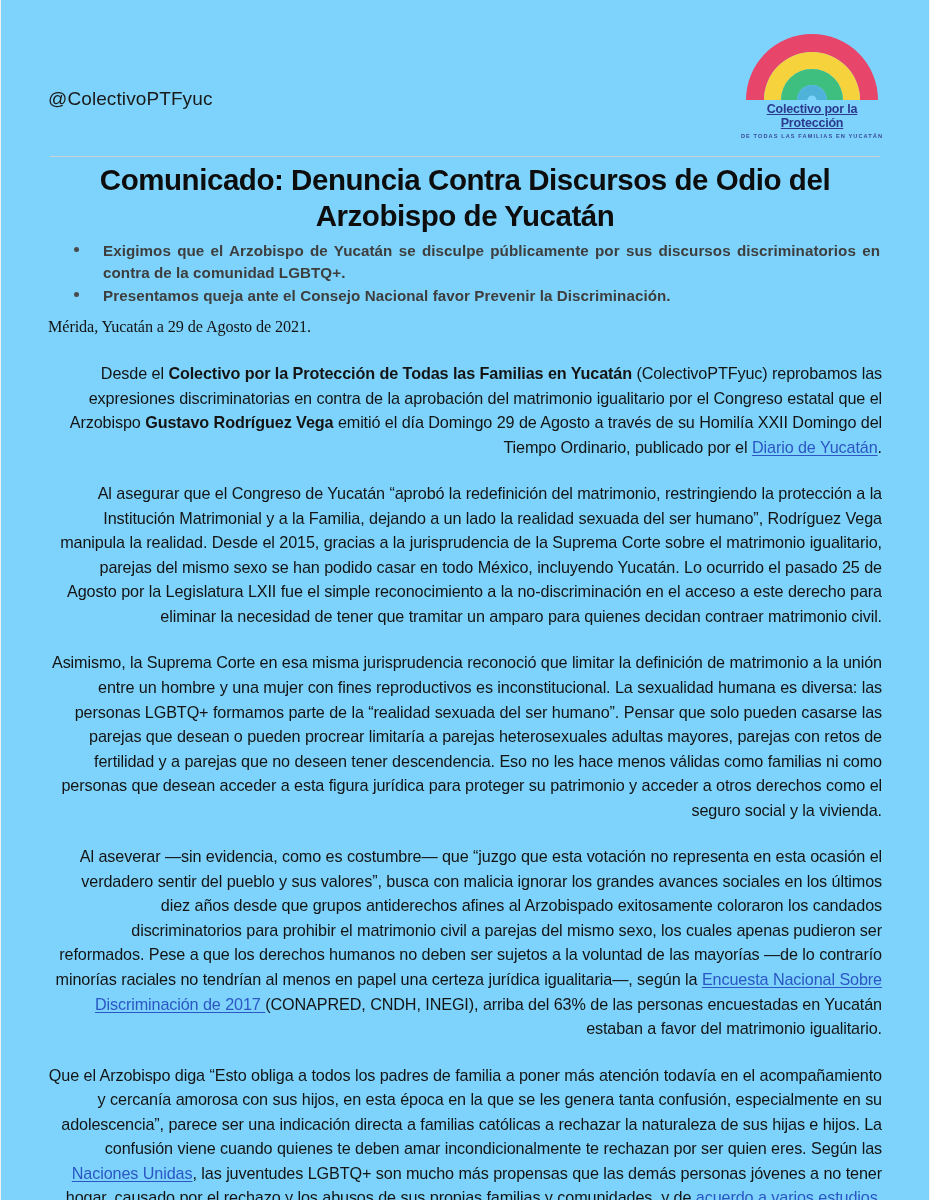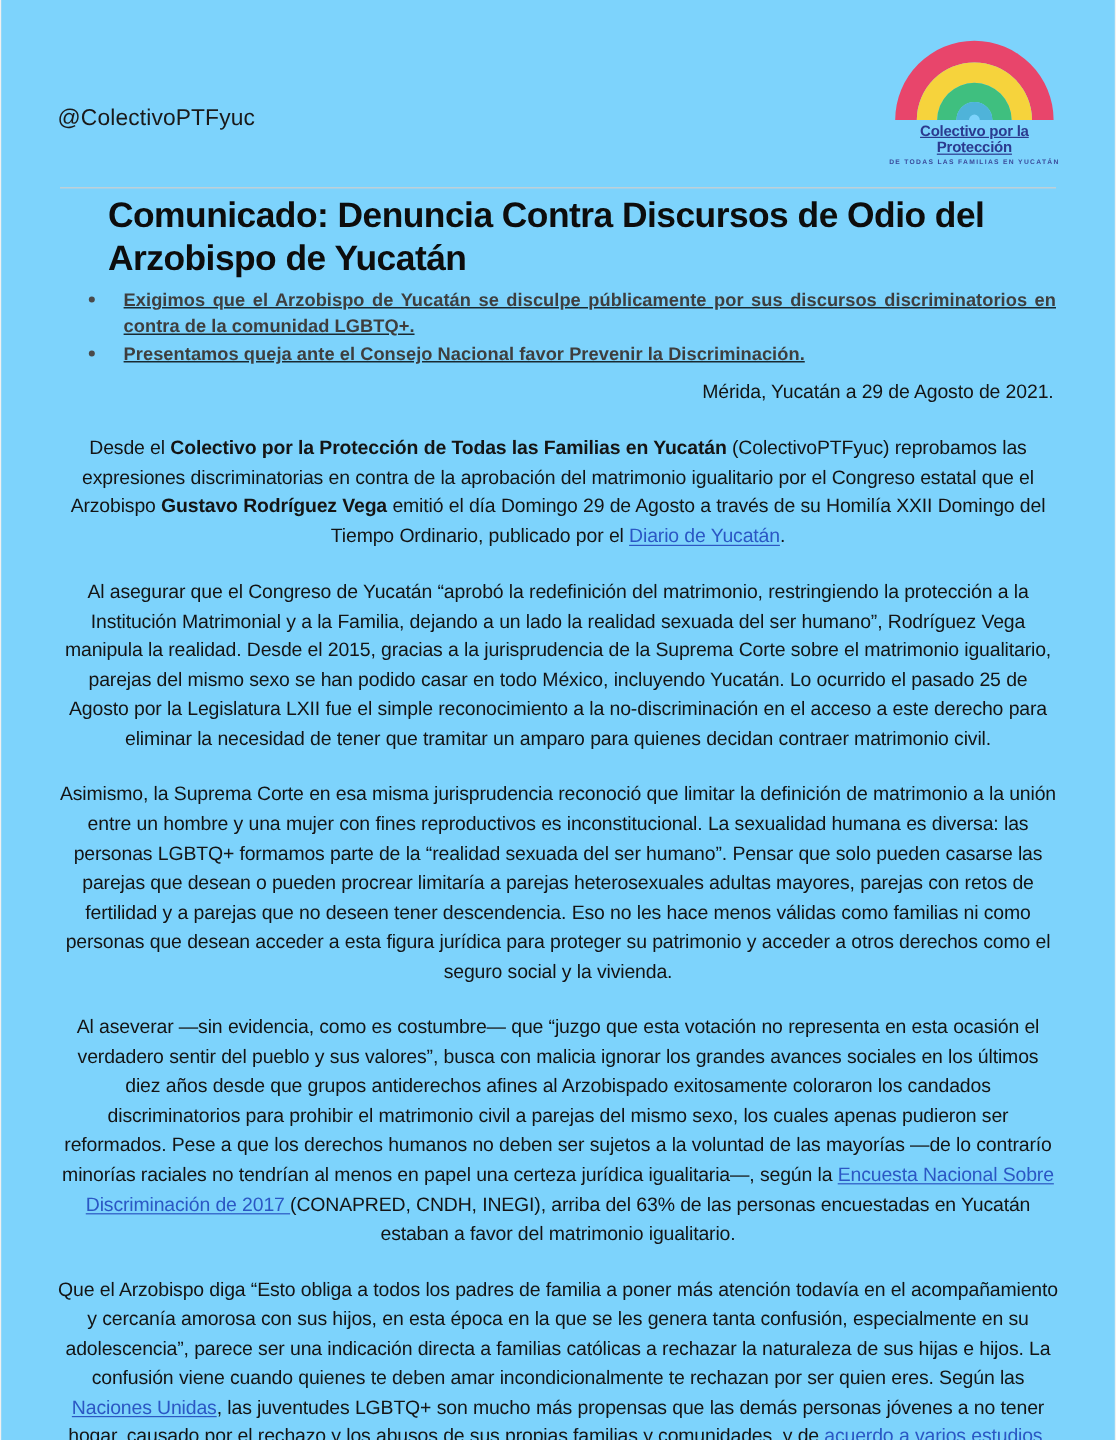--- a/index.html
+++ b/index.html
@@ -88,38 +88,38 @@
     height: 1px;
     background: #cfcfcf;
   }
 
   
   .doc-title {
     position: absolute;
     left: 90px;
     right: 90px;
     top: 162px;
+    text-align: center;
     font-size: 29.5px;
     font-weight: bold;
     line-height: 1.22;
     letter-spacing: -0.45px;
     color: #0d0d0d;
     margin: 0;
   }
 
   
   .bullets {
     position: absolute;
     left: 60px;
     right: 50px;
     top: 240px;
     margin: 0;
     padding: 0;
     list-style: none;
-    text-decoration: underline;
   }
   .bullets li {
     position: relative;
     padding-left: 43px;
     font-size: 15.2px;
     font-weight: bold;
     line-height: 1.42;
     color: #3e3e3e;
     text-align: justify;
     letter-spacing: 0.05px;
@@ -136,33 +136,33 @@
   }
 
   
   .body-area {
     position: absolute;
     left: 48px;
     right: 48px;
     top: 318px;
   }
   .dateline {
-    text-align: right;
     font-size: 16.2px;
     color: #141414;
     letter-spacing: -0.1px;
     margin: 0 4px 24px 0;
+    font-family: Liberation Serif, serif;
   }
   .para {
     font-size: 16.2px;
     line-height: 1.515;
     color: #141414;
     letter-spacing: -0.12px;
     margin: 0 0 22px 0;
-    text-align: center;
+    text-align: right;
     word-spacing: 0.1px;
   }
   .para b { font-weight: bold; }
   .para a,
   .para .link {
     color: #2b57c4;
     text-decoration: underline;
     text-decoration-color: #2b57c4;
     text-underline-offset: 2px;
   }

